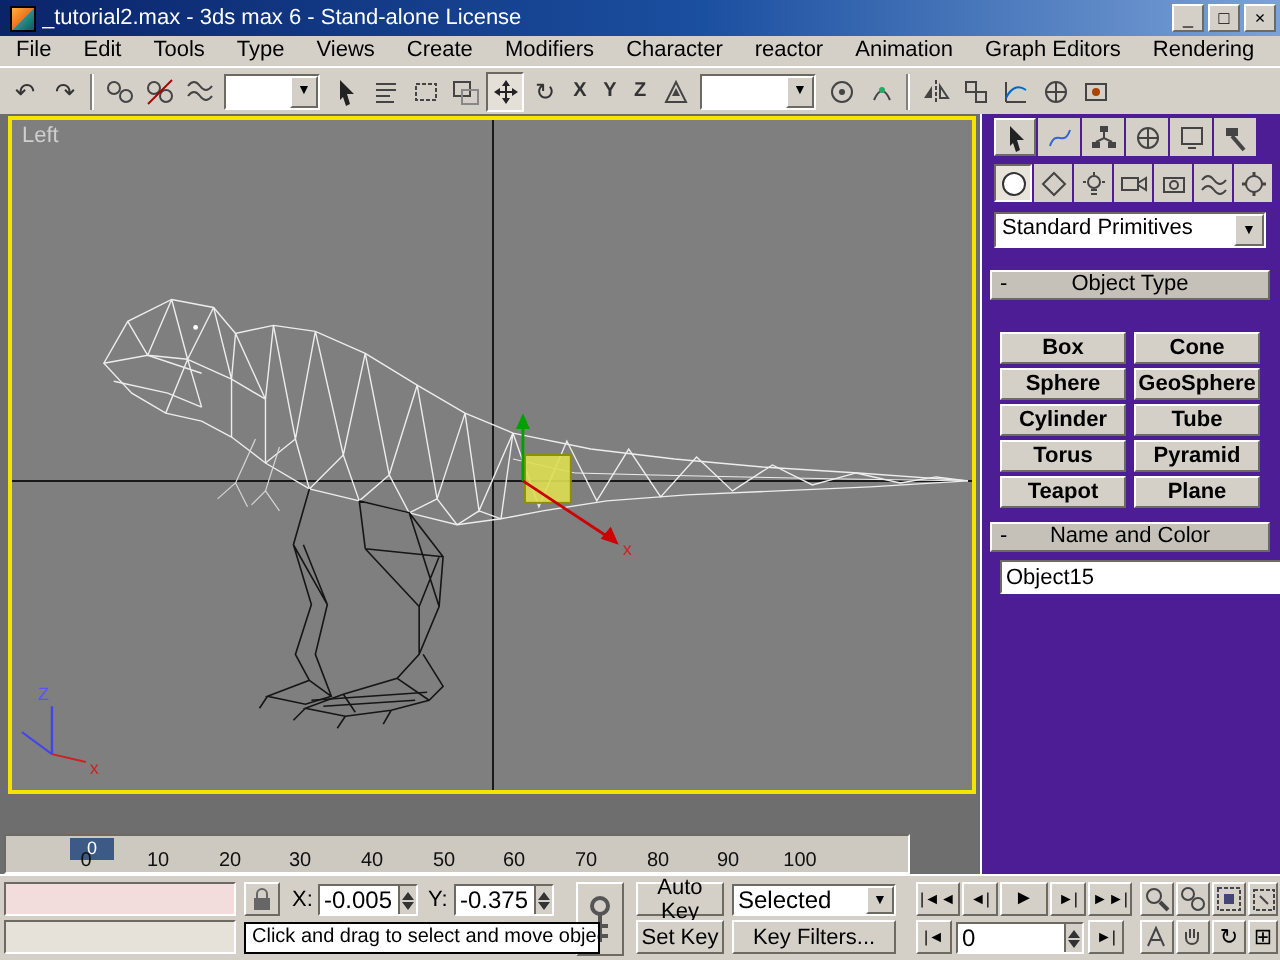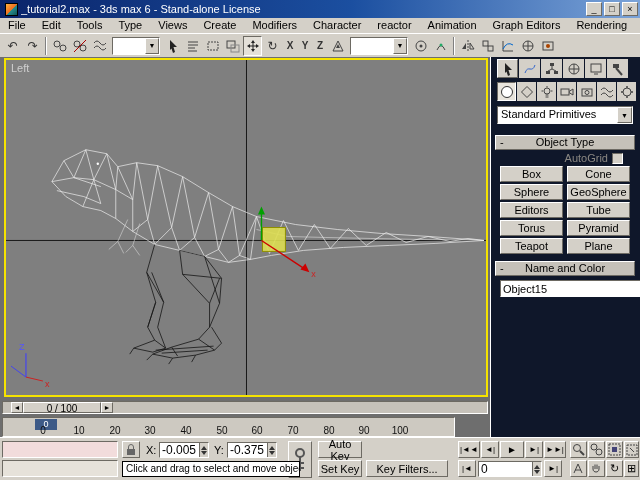--- a/index.html
+++ b/index.html
@@ -57,21 +57,21 @@
   .sl-lab { width:78px; height:11px; text-align:center; line-height:11px; font-size:10px; }
 
   
   .ruler { position:absolute; left:2px; top:360px; width:453px; height:20px; background:#cdc9c1;
     border:1px solid; border-color:#6d6a63 #ffffff #ffffff #6d6a63; }
   .tick { position:absolute; top:7px; transform:translateX(-50%); font-size:10px; color:#111; }
   .marker { position:absolute; left:32px; top:1px; width:22px; height:11px; background:#3d5a87;
     color:#fff; font-size:9px; text-align:center; line-height:11px; }
 
   
-  .cpanel { position:absolute; left:490px; top:57px; width:150px; height:380px; background:#0f172a;
+  .cpanel { position:absolute; left:490px; top:57px; width:150px; height:380px; background:#4c1d95;
     border-left:1px solid #fff; }
   .ptabs { position:absolute; left:6px; top:2px; display:flex; gap:1px; }
   .ptab { width:21px; height:19px; display:flex; align-items:center; justify-content:center; background:#d4d0c8; border:1px solid #d4d0c8; }
   .ptab.active { border-color:#ffffff #6d6a63 #6d6a63 #ffffff; }
   .pcats { position:absolute; left:6px; top:25px; display:flex; gap:1px; }
   .pcat { width:19px; height:19px; display:flex; align-items:center; justify-content:center; background:#d4d0c8; border:1px solid #d4d0c8; }
   .pcat.active { border-color:#6d6a63 #ffffff #ffffff #6d6a63; background:#e8e4dc; }
   .pdrop { position:absolute; left:6px; top:49px; width:136px; height:18px; display:flex; background:#fff;
     border:1px solid; border-color:#6d6a63 #ffffff #ffffff #6d6a63; }
   .pdrop .val { flex:1; padding:1px 3px; }
@@ -79,21 +79,21 @@
     background:#d4d0c8; border:1px solid; border-color:#ffffff #6d6a63 #6d6a63 #ffffff; }
   .rollout { position:absolute; left:4px; width:140px; height:15px; background:#c5c1b9;
     border:1px solid; border-color:#ffffff #6d6a63 #6d6a63 #ffffff;
     text-align:center; line-height:13px; font-size:11px; }
   .rollout .minus { position:absolute; left:4px; top:0; }
   .autogrid { position:absolute; left:18px; top:95px; width:114px; display:flex; align-items:center; justify-content:flex-end; gap:4px; color:#8a8782; }
   .chk { width:11px; height:11px; background:#d4d0c8; border:1px solid; border-color:#6d6a63 #ffffff #ffffff #6d6a63; }
   .objgrid { position:absolute; left:9px; top:109px; width:132px; display:grid;
     grid-template-columns:63px 63px; grid-auto-rows:16px; gap:2px 4px; }
   .objbtn { background:#d4d0c8; border:1px solid; border-color:#ffffff #6d6a63 #6d6a63 #ffffff;
-    font-size:11px; text-align:center; line-height:14px; }
+    font-size:11px; text-align:center; line-height:14px;font-weight:bold; }
   .namerow { position:absolute; left:9px; top:223px; width:132px; height:17px; display:flex; gap:4px; }
   .nameinput { flex:1; height:17px; background:#fff; border:1px solid; border-color:#6d6a63 #ffffff #ffffff #6d6a63;
     font-family:"Liberation Sans",sans-serif; font-size:11px; padding:0 2px; }
 
   
   .statusbar { position:absolute; left:0; top:437px; width:640px; height:43px; background:#d4d0c8; border-top:1px solid #fff; }
   .listener-pink { position:absolute; left:2px; top:3px; width:116px; height:17px; background:#f2dcdc;
     border:1px solid; border-color:#6d6a63 #ffffff #ffffff #6d6a63; }
   .listener-white { position:absolute; left:2px; top:22px; width:116px; height:17px; background:#e6e2da;
     border:1px solid; border-color:#6d6a63 #ffffff #ffffff #6d6a63; }
@@ -294,29 +294,20 @@
           <line x1="20" y1="318" x2="20" y2="294" stroke="#4444ee" stroke-width="1.2"></line>
           <line x1="20" y1="318" x2="5" y2="307" stroke="#4444ee" stroke-width="1"></line>
           <line x1="20" y1="318" x2="37" y2="322" stroke="#cc2222" stroke-width="1"></line>
           <text x="13" y="291" fill="#5555ff" font-size="9">Z</text>
           <text x="39" y="328" fill="#cc2222" font-size="9">x</text>
         </g>
       </svg>
       <div class="vplabel">Left</div>
     </div>
 
-    <div class="sliderrow">
-      <div class="slidertrack">
-        <div class="sliderhandle">
-          <div class="sl-arr r">◄</div>
-          <div class="sl-lab r">0 / 100</div>
-          <div class="sl-arr r">►</div>
-        </div>
-      </div>
-    </div>
 
     <div class="ruler">
       <div class="marker">0</div>
       <span class="tick" style="left:40px">0</span>
       <span class="tick" style="left:76px">10</span>
       <span class="tick" style="left:112px">20</span>
       <span class="tick" style="left:147px">30</span>
       <span class="tick" style="left:183px">40</span>
       <span class="tick" style="left:219px">50</span>
       <span class="tick" style="left:254px">60</span>
@@ -408,30 +399,26 @@
         </div>
     </div>
     <div class="pdrop">
       <span class="val">Standard Primitives</span>
       <span class="arr">▼</span>
     </div>
     <div class="rollout" style="top:78px">
       <span class="minus">-</span>
       <span>Object Type</span>
     </div>
-    <div class="autogrid">
-      <span>AutoGrid</span>
-      <span class="chk"></span>
-    </div>
     <div class="objgrid">
       <div class="objbtn">Box</div>
       <div class="objbtn">Cone</div>
       <div class="objbtn">Sphere</div>
       <div class="objbtn">GeoSphere</div>
-      <div class="objbtn">Editors</div>
+      <div class="objbtn">Cylinder</div>
       <div class="objbtn">Tube</div>
       <div class="objbtn">Torus</div>
       <div class="objbtn">Pyramid</div>
       <div class="objbtn">Teapot</div>
       <div class="objbtn">Plane</div>
     </div>
     <div class="rollout" style="top:204px">
       <span class="minus">-</span>
       <span>Name and Color</span>
     </div>
@@ -470,20 +457,24 @@
     </div>
 
     <div class="sbtn" style="left:288px; top:3px; width:24px; height:37px;">
       <svg width="16" height="26">
           <circle cx="8" cy="6" r="4" fill="none" stroke="#555" stroke-width="2"></circle>
           <path d="M8,10 V24 M8,16 H12 M8,21 H12" stroke="#555" stroke-width="2" fill="none"></path>
         </svg>
     </div>
 
     <div class="sbtn" style="left:318px; top:3px; width:44px; height:17px;">Auto Key</div>
+    <div class="field" style="left:366px; top:4px; width:82px; height:16px;">
+      <input value="Selected" style="">
+      <span class="arr sbtn" style="position:static; width:14px; height:14px; font-size:7px;">▼</span>
+    </div>
 
     <div class="sbtn pbtn" style="left:458px; top:3px; width:22px; height:17px;">|◄◄</div>
     <div class="sbtn pbtn" style="left:481px; top:3px; width:18px; height:17px;">◄|</div>
     <div class="sbtn" style="left:500px; top:3px; width:24px; height:17px; font-size:10px;">►</div>
     <div class="sbtn pbtn" style="left:525px; top:3px; width:18px; height:17px;">►|</div>
     <div class="sbtn pbtn" style="left:544px; top:3px; width:22px; height:17px;">►►|</div>
 
     <div class="sbtn" style="left:570px; top:3px; width:17px; height:17px;">
       <svg width="13" height="13">
           <circle cx="5" cy="5" r="3.5" fill="none" stroke="#444"></circle>

